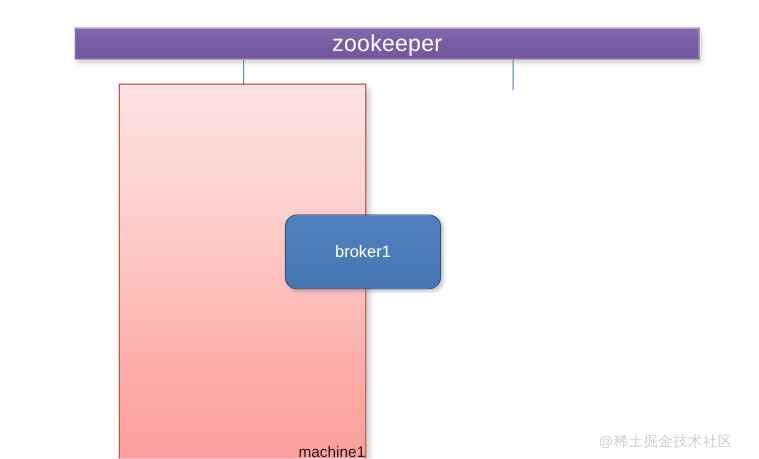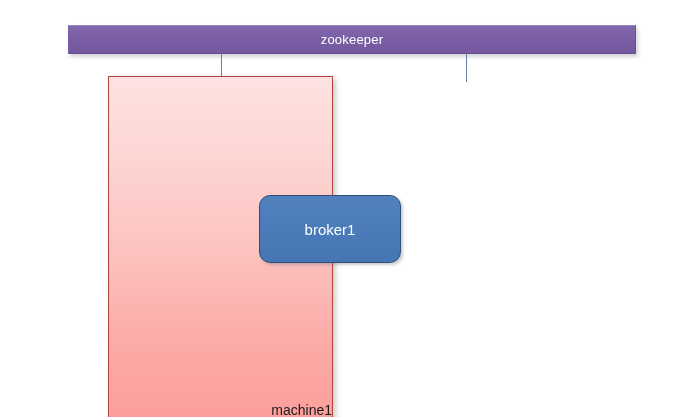--- a/index.html
+++ b/index.html
@@ -31,21 +31,21 @@
     border-right: 1px solid #6d5296;
     border-bottom: 1px solid #6a4f93;
     box-sizing: border-box;
     box-shadow: 2px 3px 4px rgba(120, 120, 130, 0.33);
     display: flex;
     align-items: center;
     justify-content: center;
   }
   .zk-label {
     color: #ffffff;
-    font-size: 13px;
+    font-size: 21px;
     letter-spacing: 0.2px;
     line-height: 1;
     white-space: nowrap;
   }
 
   
   .connector {
     position: absolute;
     width: 1.6px;
     background: #5e82a8;
@@ -130,14 +130,15 @@
   <div class="connector c2"></div>
 
   <div class="machine m1">
     <div class="broker b1">
       <span class="broker-label">broker1</span>
     </div>
     <div class="machine-label">machine1</div>
   </div>
 
 
+  <div class="watermark">@稀土掘金技术社区</div>
 
 </div>
 
 </body></html>

